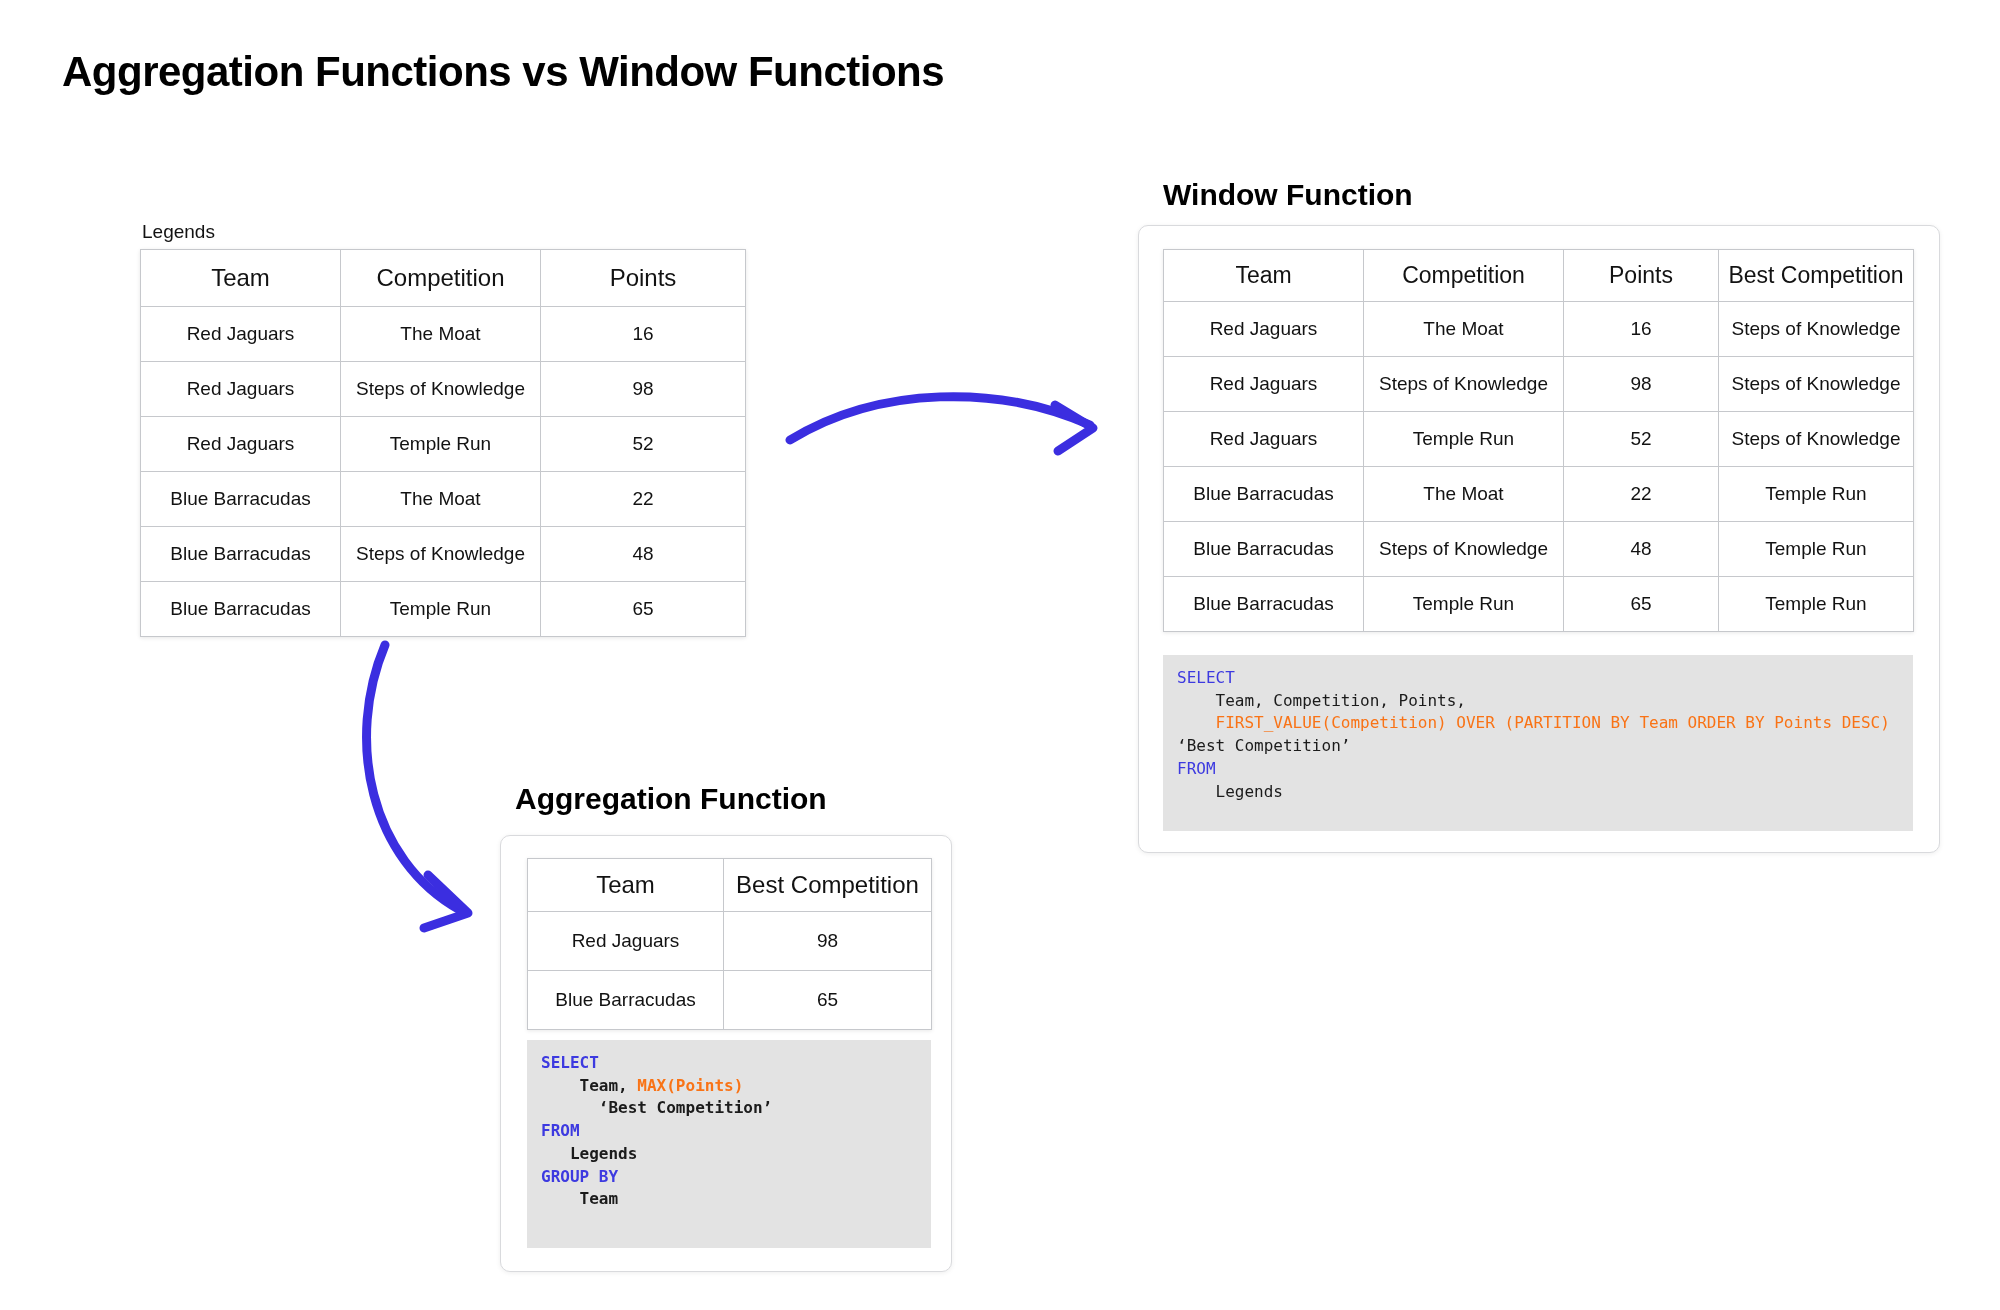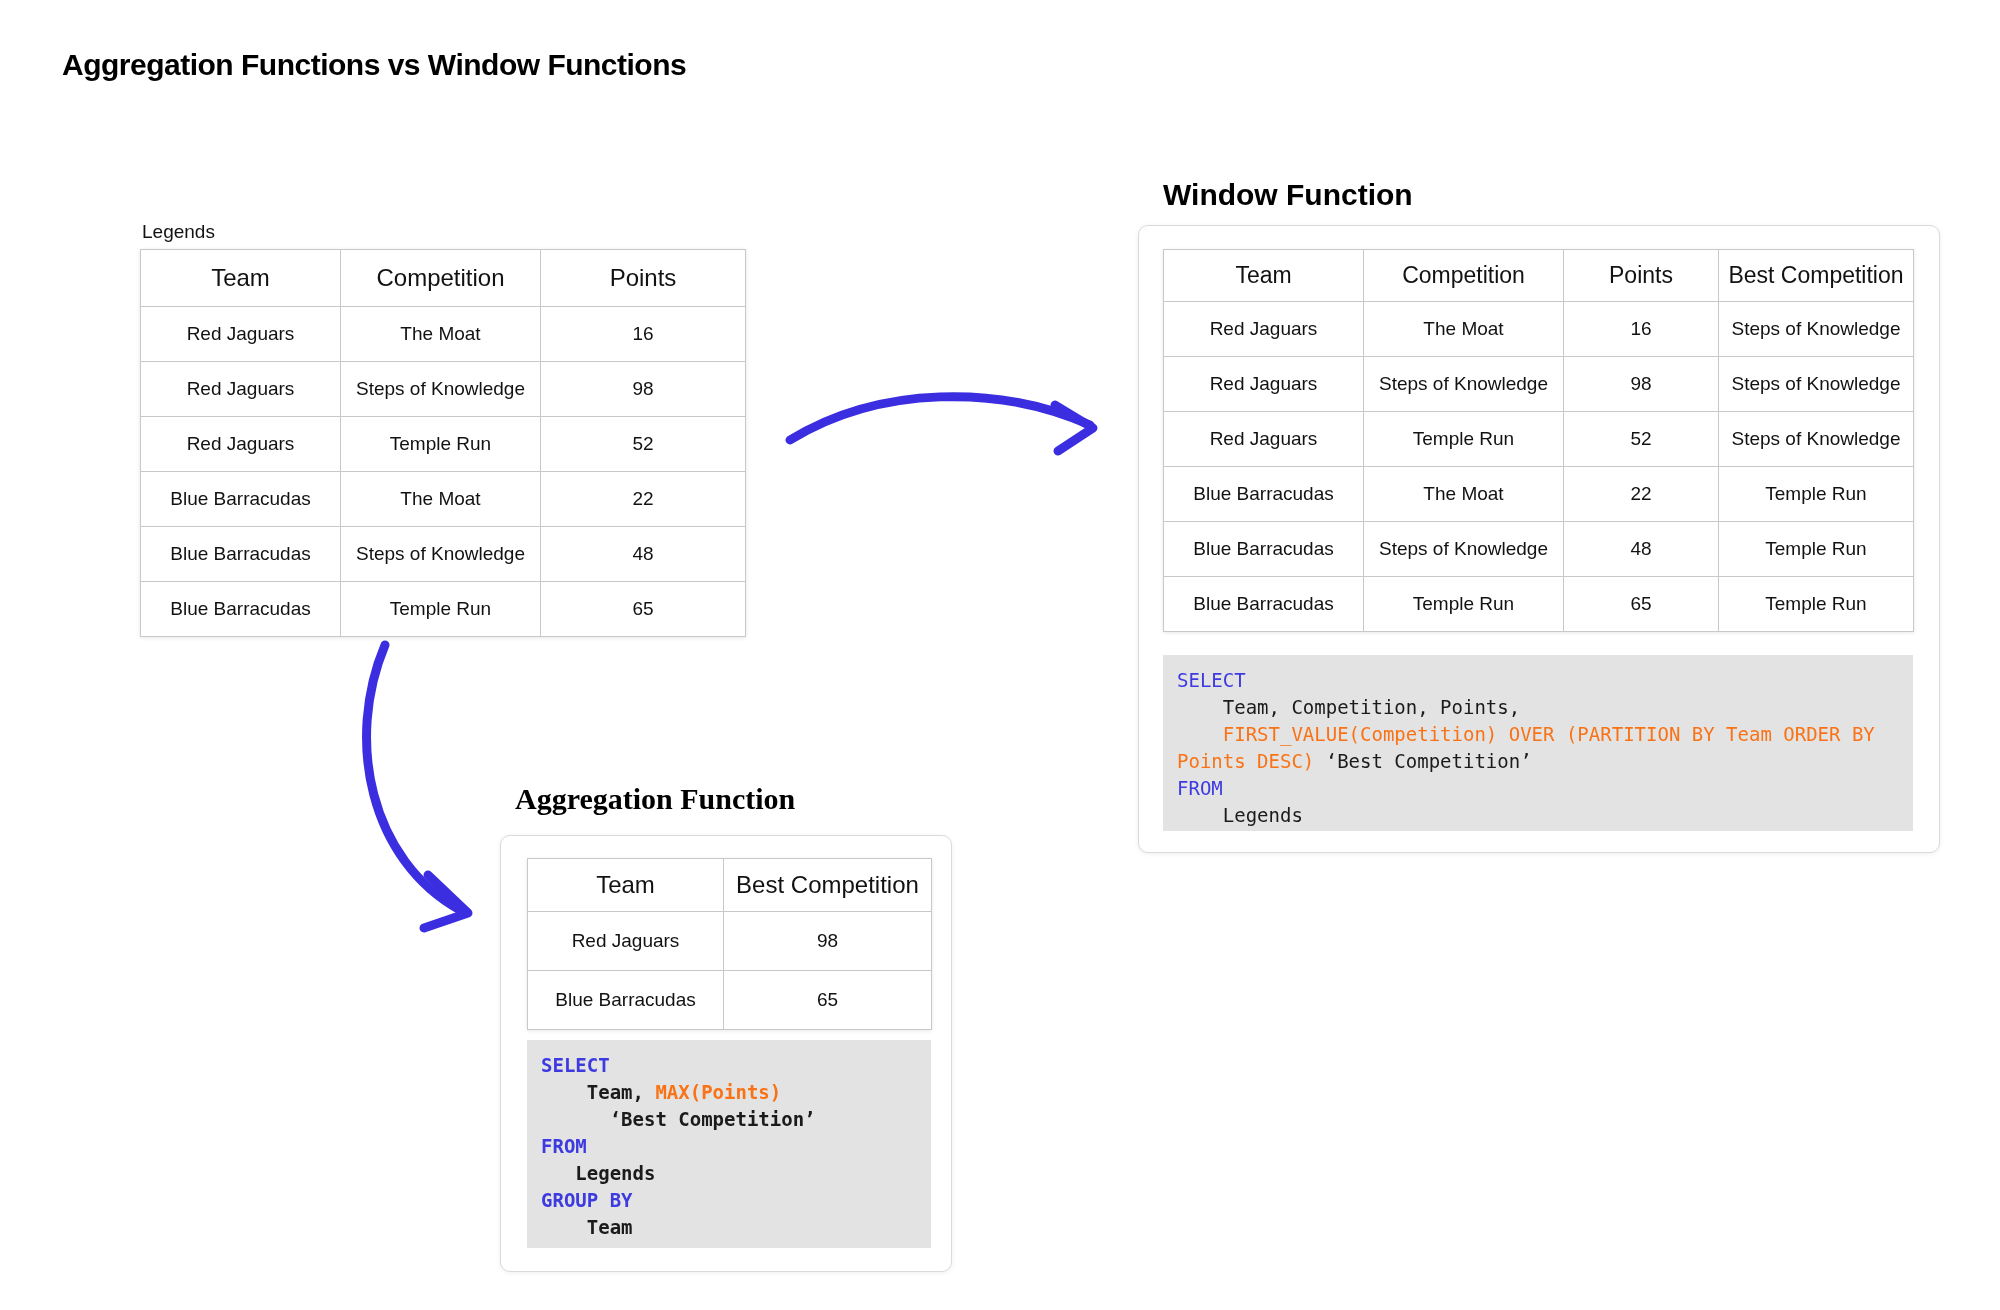--- a/index.html
+++ b/index.html
@@ -14,21 +14,21 @@
     font-family: "Liberation Sans", sans-serif;
     color: #111111;
     overflow: hidden;
   }
 
   
   #page-title {
     position: absolute;
     left: 62px;
     top: 48px;
-    font-size: 30px;
+    font-size: 42px;
     font-weight: bold;
     letter-spacing: -0.5px;
     color: #000000;
     white-space: nowrap;
   }
 
   
   .tbl {
     border-collapse: collapse;
     background: #ffffff;
@@ -115,40 +115,39 @@
   
   #agg-panel {
     left: 500px;
     top: 835px;
     width: 450px;
     height: 435px;
   }
   #agg-panel-title {
     left: 515px;
     top: 782px;
-    font-family: Liberation Serif, serif;
   }
   #agg-table {
     position: absolute;
     left: 527px;
     top: 858px;
     width: 404px;
     box-shadow: 0 1px 4px rgba(0,0,0,0.09);
   }
   #agg-table col.a0 { width: 196px; }
   #agg-table col.a1 { width: 208px; }
   #agg-table th { font-size: 24px; padding: 12px 8px; }
   #agg-table td { font-size: 19px; padding: 13px 12px; height: 32px; }
 
   
   .code {
     position: absolute;
     background: #e3e3e3;
     font-family: "DejaVu Sans Mono", monospace;
-    font-size: 19px;
+    font-size: 16px;
     line-height: 1.42;
     color: #1b1b1b;
     white-space: pre-wrap;
     padding: 12px 14px 16px 14px;
     box-sizing: border-box;
   }
   .kw  { color: #3d3ae0; }
   .fn  { color: #f97316; }
   .pl  { color: #1b1b1b; }
 

